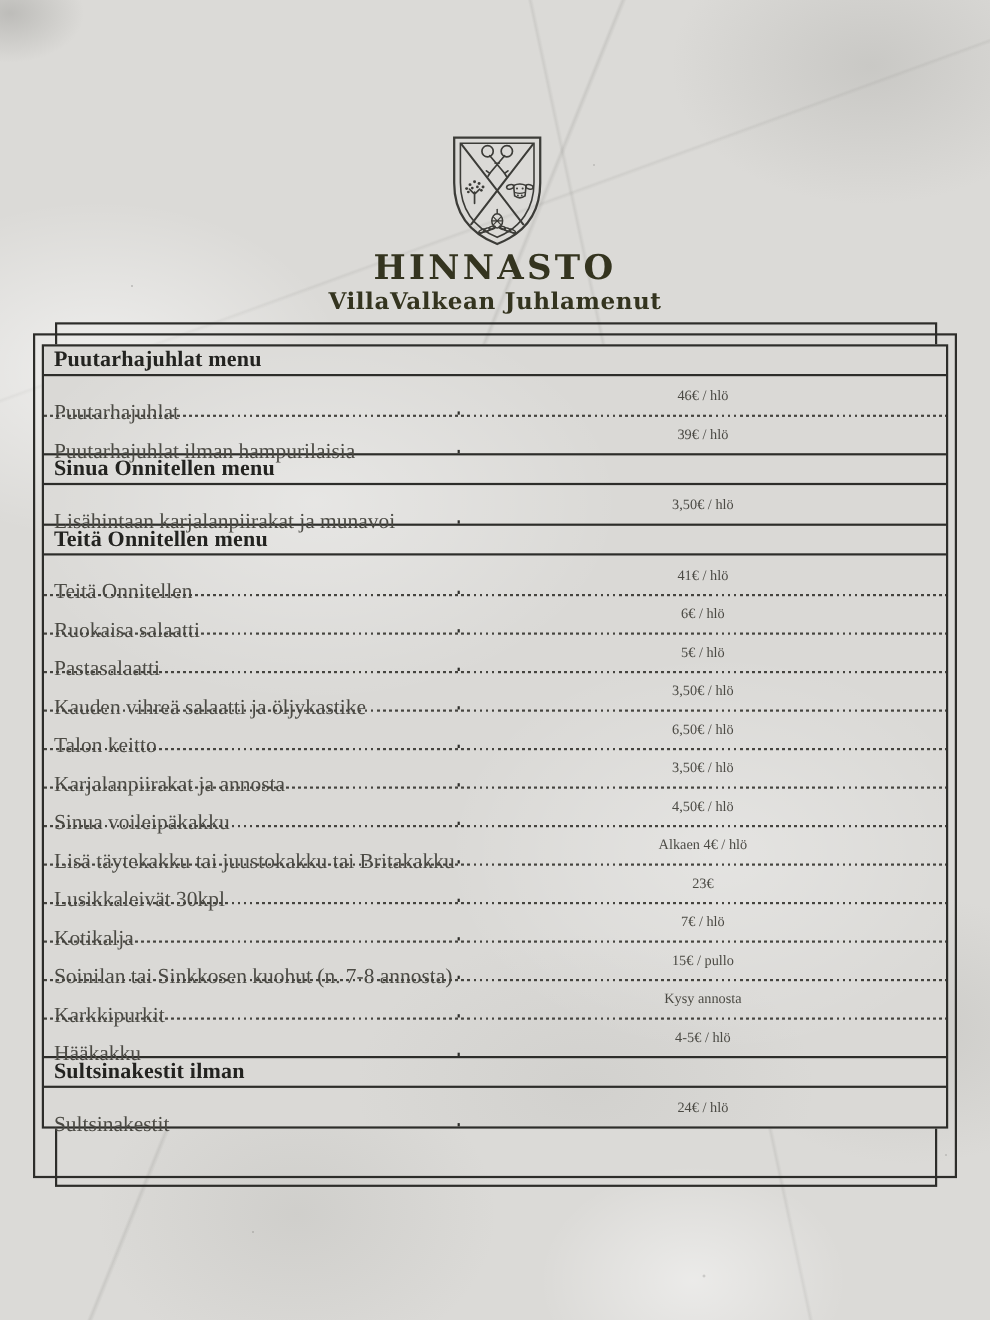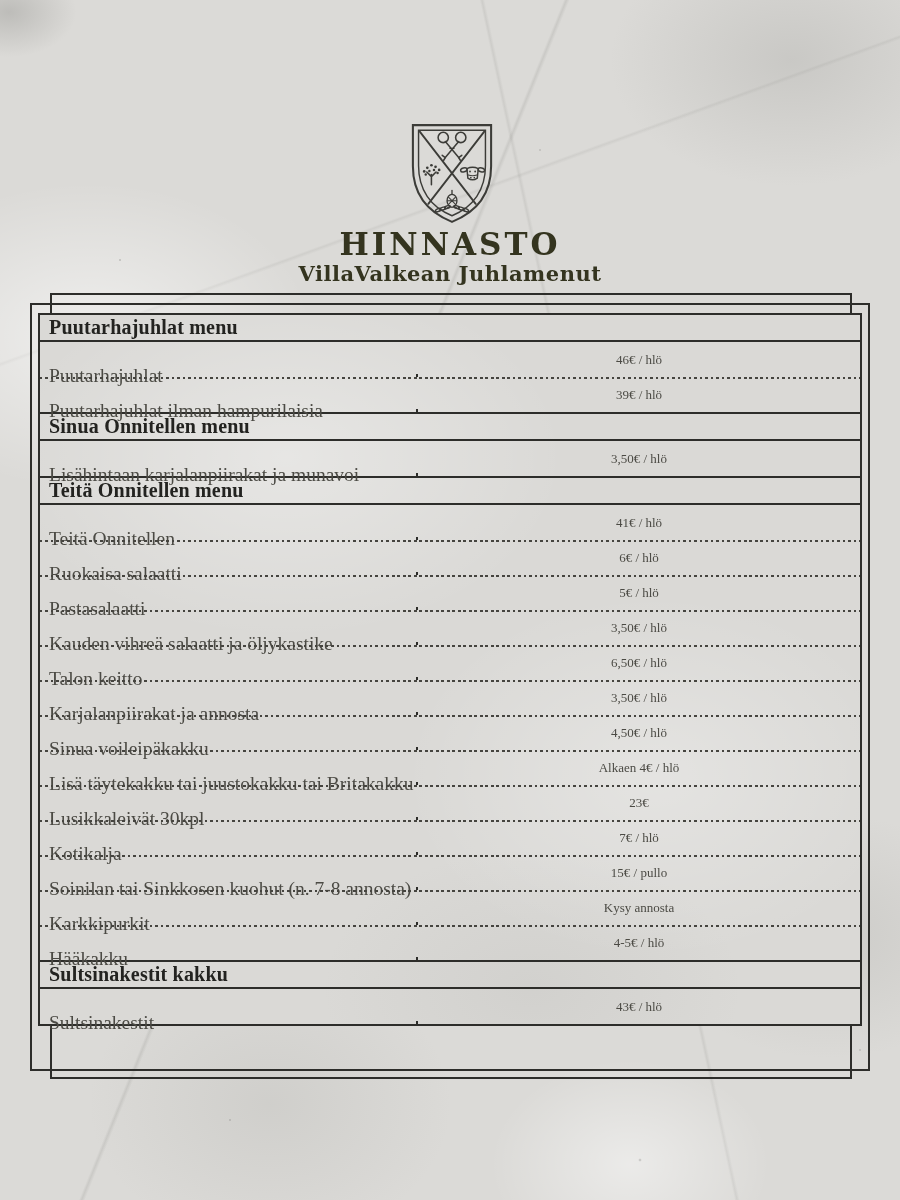--- a/index.html
+++ b/index.html
@@ -231,22 +231,22 @@
     <div class="cell-price">Kysy annosta</div>
   </div>
 
   <div class="row">
     <div class="cell-name">Hääkakku</div>
     <div class="cell-price">4-5€ / hlö</div>
   </div>
 </section>
 
   <section class="menu-section">
-    <div class="section-title">Sultsinakestit kakku</div>
+    <div class="section-title">Sultsinakestit ilman</div>
 
   <div class="row">
     <div class="cell-name">Sultsinakestit</div>
-    <div class="cell-price">43€ / hlö</div>
+    <div class="cell-price">24€ / hlö</div>
   </div>
 </section>
 </div>
 
 </div>
 
 </body></html>

